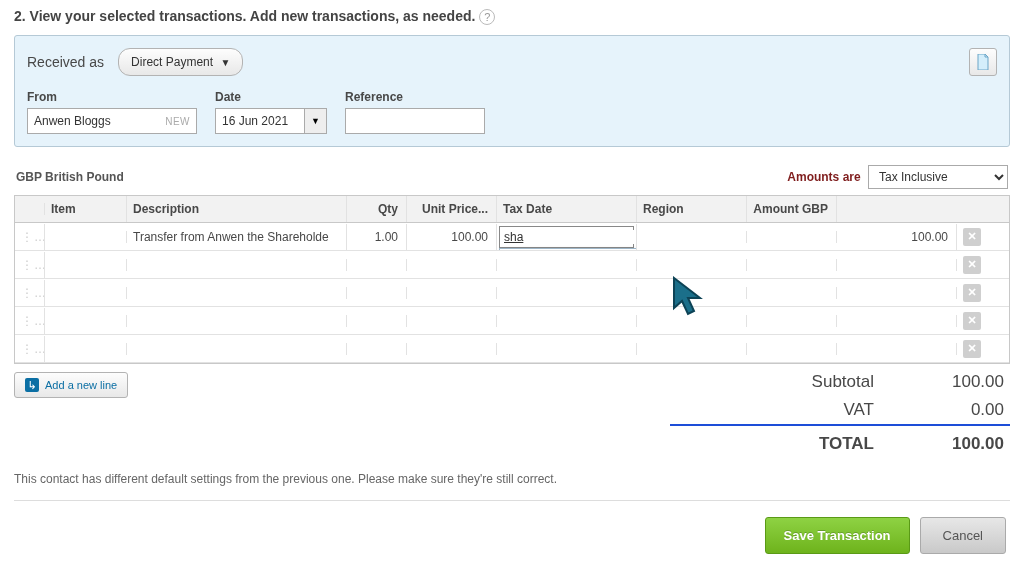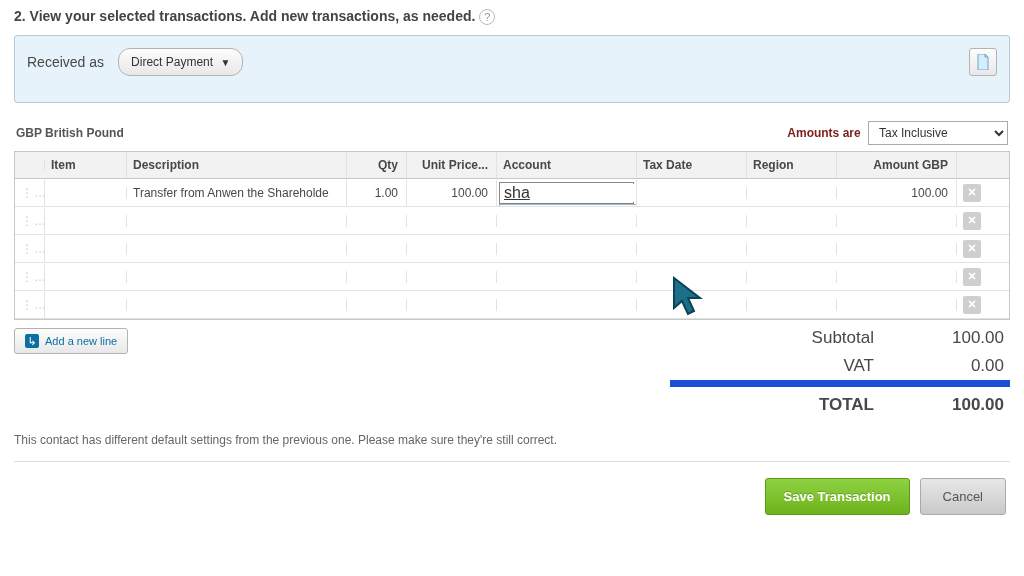--- a/index.html
+++ b/index.html
@@ -101,39 +101,39 @@
   .grid-header { background: #f2f2f2; border-bottom:1px solid #c8c8c8; font-weight:bold; font-size:12px; }
   .grid-header > div, .grid-row > div { padding: 6px 6px; border-right: 1px solid #e2e2e2; overflow:hidden; white-space:nowrap; text-overflow:ellipsis; }
   .grid-header > div:last-child, .grid-row > div:last-child { border-right:none; }
   .grid-row { background: #fff; border-bottom:1px solid #e2e2e2; height:28px; }
   .drag-handle { color:#ccc; text-align:center; cursor:grab; letter-spacing:1px;}
   .num-r { text-align: right; padding-right:8px !important; }
   .delete-cell { text-align:center; }
   .delete-btn { width:18px;height:18px;background:#cfcfcf;border-radius:2px;color:#fff;font-weight:bold;display:inline-flex;align-items:center;justify-content:center;font-size:11px;border:none;cursor:pointer;}
   .account-cell { position: relative; padding:2px !important; }
   .account-input-wrap { display:flex; align-items:center; border:1px solid #888; height:22px; background:#fff;}
-  .account-input { border:none; flex:1; padding:0 4px; font-size:16px; outline:none; text-decoration: underline; color:#333;}
+  .account-input { border:none; flex:1; padding:0 4px; font-size:12px; outline:none; text-decoration: underline; color:#333;}
   .dropdown-list {
     position:absolute; top:24px; left:2px; width: 230px;
     background:#fff; border:1px solid #9eb6c8; box-shadow:2px 2px 5px rgba(0,0,0,0.15);
     z-index:10;
   }
   .dropdown-list div { padding:5px 8px; font-size:12px; color:#336; cursor:pointer; }
 
   .add-line-row { margin: 8px 14px 2px 14px; }
   .add-line-btn { background:linear-gradient(#fdfdfd,#e8e8e8); border:1px solid #b3b3b3; border-radius:3px; padding:5px 10px; font-size:11px; color:#0b6fa4; cursor:pointer;}
   .add-line-btn .plus-sq{ display:inline-block;width:14px;height:14px;background:#0b6fa4;color:#fff;border-radius:2px;text-align:center;line-height:14px;margin-right:6px;font-size:11px;}
 
   .totals {
     margin: 4px 14px 0 14px;
     display:flex; justify-content:flex-end;
   }
   .totals-table { width: 340px; }
   .totals-table .trow { display:flex; justify-content:center; padding:4px 6px; font-size:17px;}
-  .totals-table .trow.total { border-top:7px solid #1d4ed8; font-weight:bold; padding-top:8px;}
+  .totals-table .trow.total { border-top:2px solid #1d4ed8; font-weight:bold; padding-top:8px;}
   .totals-table .tlabel { text-align:right; flex:1; padding-right:40px;}
   .totals-table .tval { width:90px; text-align:right; }
 
   .warning-row { margin: 14px 14px; font-size:12px; color:#666; }
 
   .hr { margin: 6px 14px; border:none; border-top:1px solid #ddd; }
 
   .actions { display:flex; justify-content:flex-end; gap:10px; padding: 10px 18px 0 14px; }
   .btn-save { background: linear-gradient(#8ed243,#6eb31c); border:1px solid #5a9a16; color:#fff; font-weight:bold; border-radius:3px; padding:10px 18px; font-size:13px; cursor:pointer; text-shadow:0 -1px rgba(0,0,0,0.2);}
   .btn-cancel { background: linear-gradient(#e7e7e7,#c9c9c9); border:1px solid #aaa; color:#555; border-radius:3px; padding:10px 22px; font-size:13px; cursor:pointer;text-align:center;}
@@ -158,40 +158,61 @@
       <span>Direct Payment</span>
       <span class="caret">▼</span>
     </button>
     <div class="new-icon">
       <svg width="14" height="16" viewBox="0 0 14 16">
           <path d="M2 0h7l3 3v13H2z" fill="#d4eefb" stroke="#6aa5c7"></path>
           <path d="M9 0v3h3" fill="none" stroke="#6aa5c7"></path>
         </svg>
     </div>
   </div>
+  <div class="fields-row">
+    <div class="field-group">
+      <label>From</label>
+      <div class="text-input">
+        <span>Anwen Bloggs</span>
+        <span class="new-badge">NEW</span>
+      </div>
+    </div>
+    <div class="field-group">
+      <label>Date</label>
+      <div class="date-wrap">
+        <input class="date-input" value="16 Jun 2021" style="">
+        <button class="date-btn">
+            <span style="font-size:9px">▼</span>
+          </button>
+      </div>
+    </div>
+    <div class="field-group">
+      <label>Reference</label>
+      <input class="ref-input" value="" style="">
+    </div>
+  </div>
 </div>
 
 <div class="currency-row">
   <span class="currency-label">GBP British Pound</span>
   <div>
     <span class="amounts-are">Amounts are</span>
     <select class="amounts-select">
       <option>Tax Inclusive</option>
     </select>
   </div>
 </div>
 
 <div class="grid-wrap">
   <div class="grid-header">
     <div></div>
     <div>Item</div>
     <div>Description</div>
     <div class="num-r">Qty</div>
     <div class="num-r">Unit Price...</div>
-    <div>Account</div>
     <div>Tax Date</div>
     <div>Region</div>
     <div class="num-r">Amount GBP</div>
     <div></div>
   </div>
 
   <div class="grid-row">
     <div class="drag-handle">⋮⋮</div>
     <div></div>
     <div>Transfer from Anwen the Shareholde</div>

